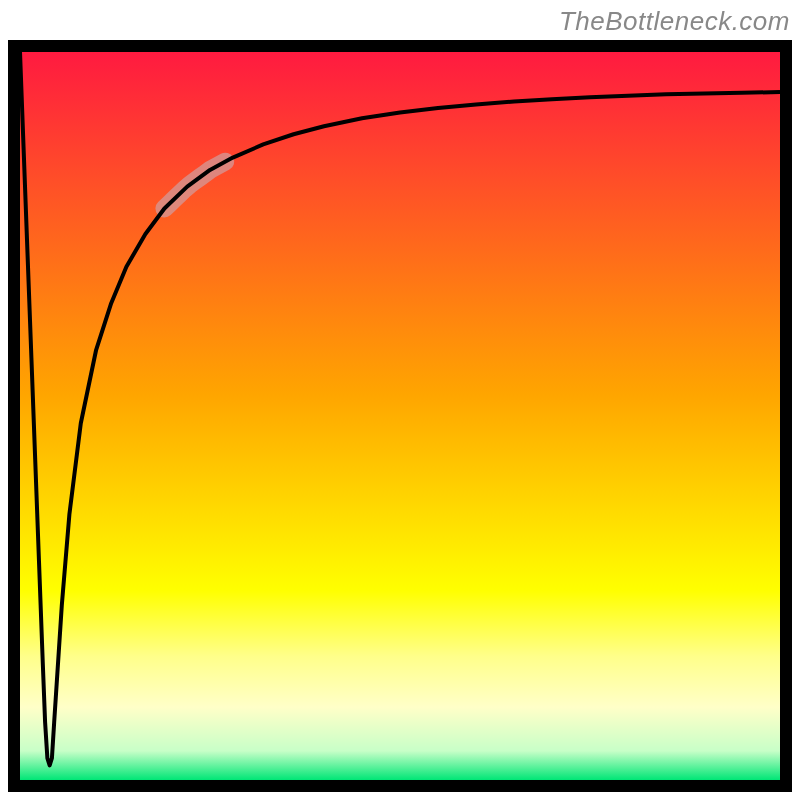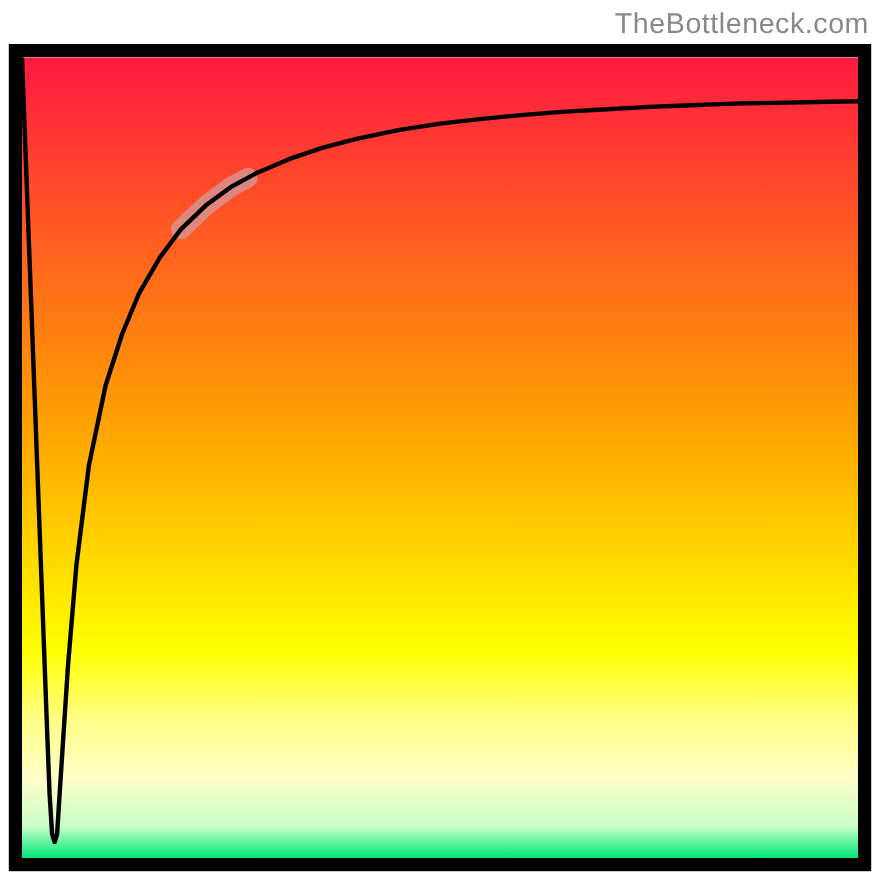--- a/index.html
+++ b/index.html
@@ -8,20 +8,21 @@
     width: 800px;
     height: 800px;
     overflow: hidden;
     background: #ffffff;
     font-family: Arial, Helvetica, sans-serif;
   }
   .stage {
     position: relative;
     width: 800px;
     height: 800px;
+    font-style: italic;
   }
   .watermark {
     position: absolute;
     top: 6px;
     right: 10px;
     font-size: 26px;
     color: #888888;
     letter-spacing: 0.5px;
     user-select: none;
     z-index: 10;

